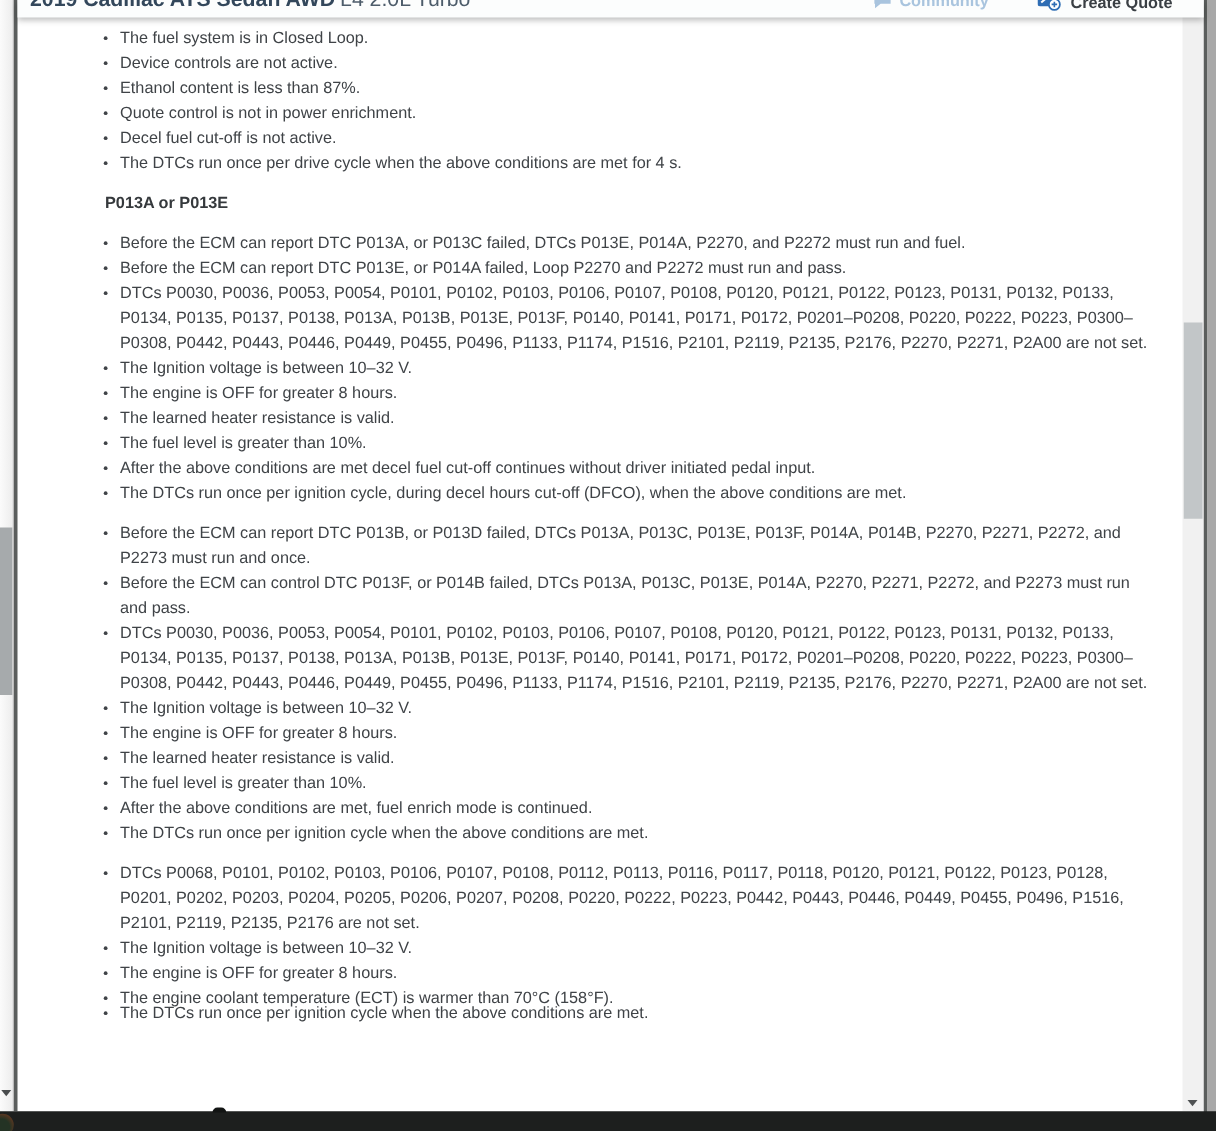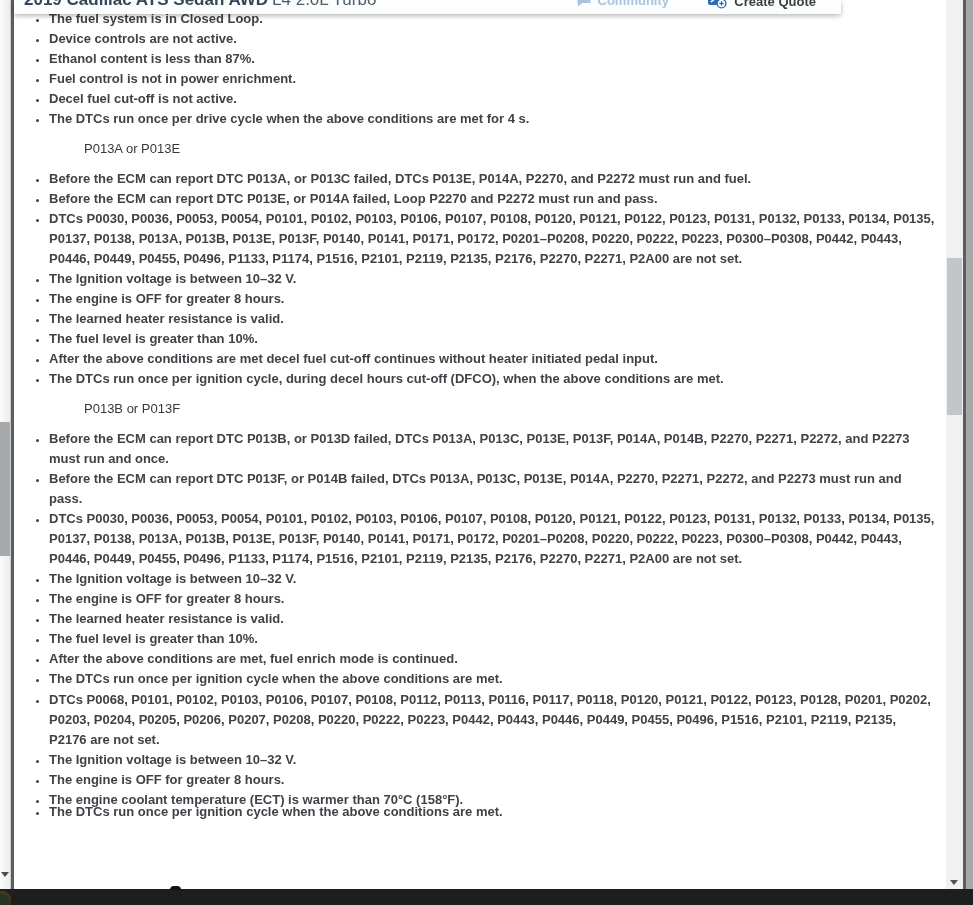--- a/index.html
+++ b/index.html
@@ -20,38 +20,38 @@
 
   
   .right-track { position:absolute; left:946px; top:0; width:17px; height:889px; background:#f1f1f1; }
   .right-thumb { position:absolute; left:947px; top:258px; width:15px; height:157px; background:#c2c6c8; }
   .right-down-arrow { position:absolute; left:950px; top:880px; width:0; height:0;
     border-left:4px solid transparent; border-right:4px solid transparent; border-top:5px solid #4f5253; }
   .right-border-dark { position:absolute; left:963px; top:0; width:3px; height:905px; background:#5b5e5d; }
   .right-outside { position:absolute; left:966px; top:0; width:7px; height:905px; background:#a8a8a8; }
 
   
-  .header { position:absolute; left:14px; top:0; width:827px; height:14px; background:#fcfdfd;
+  .header { position:absolute; left:14px; top:0; width:949px; height:14px; background:#fcfdfd;
     box-shadow:0 2px 5px rgba(0,0,0,0.28); z-index:20; overflow:visible; }
   .header-clip { position:absolute; inset:0; overflow:hidden; }
   .page-title { position:absolute; left:10px; top:-9px; white-space:nowrap; font-size:17px; line-height:18px; }
   .title-bold { font-weight:bold; color:#33475b; }
   .title-reg  { font-weight:normal; color:#4e5d6b; margin-left:4px; }
   .hbtn { position:absolute; top:-7px; display:flex; align-items:center; gap:6px;
     font-size:13px; white-space:nowrap; cursor:pointer; }
   .hbtn-community { right:172px; color:#a9c4de; font-weight:bold; }
   .hbtn-quote { right:25px; color:#3a3f44; font-weight:bold; }
   .hbtn svg { display:block; }
 
   
   .content { position:absolute; left:14px; top:0; width:932px; height:905px; background:#fff;
     color:#3f4347; font-size:13px; line-height:20px; }
   .content-inner { padding-top:8px; }
-  .sec-heading { margin:10px 0 10px 70px; font-weight:normal; color:#35393c; font-size:13px; line-height:20px; }
-  ul.bullets { margin:1px; padding-left:34px; list-style:disc outside;font-weight:bold; }
+  .sec-heading { margin:10px 0 10px 70px; font-weight:bold; color:#35393c; font-size:13px; line-height:20px; }
+  ul.bullets { margin:12px; padding-left:70px; list-style:disc outside; }
   ul.bullets li { padding-right:10px; }
   ul.bullets li::marker { color:#3f4347; font-size:11px; }
   ul.bullets li.clipped { margin-top:-8px; }
 
   
   .taskbar { position:absolute; left:0; bottom:0; width:973px; height:16px; background:#1d1f1e; z-index:40; }
   .taskbar-icon-left { position:absolute; left:-7px; top:2px; width:18px; height:18px; border-radius:50%;
     background:radial-gradient(circle at 40% 60%, #233224 40%, #7a３014 75%, #8a3a1e 100%);
     background:radial-gradient(circle at 45% 60%, #243324 45%, #8a3a1e 100%); }
   .taskbar-bump { position:absolute; left:170px; top:-3px; width:11px; height:4px; background:#121413;
@@ -61,40 +61,39 @@
 <body>
 
 <div class="page">
 
   <div class="content">
     <div class="content-inner">
         <ul class="bullets">
           <li>The fuel system is in Closed Loop.</li>
           <li>Device controls are not active.</li>
           <li>Ethanol content is less than 87%.</li>
-          <li>Fuel control is not in power enrichment.</li>
+          <li>Quote control is not in power enrichment.</li>
           <li>Decel fuel cut-off is not active.</li>
           <li>The DTCs run once per drive cycle when the above conditions are met for 4 s.</li>
         </ul>
         <div class="sec-heading">P013A or P013E</div>
         <ul class="bullets">
           <li>Before the ECM can report DTC P013A, or P013C failed, DTCs P013E, P014A, P2270, and P2272 must run and fuel.</li>
           <li>Before the ECM can report DTC P013E, or P014A failed, Loop P2270 and P2272 must run and pass.</li>
           <li>DTCs P0030, P0036, P0053, P0054, P0101, P0102, P0103, P0106, P0107, P0108, P0120, P0121, P0122, P0123, P0131, P0132, P0133, P0134, P0135, P0137, P0138, P013A, P013B, P013E, P013F, P0140, P0141, P0171, P0172, P0201–P0208, P0220, P0222, P0223, P0300–P0308, P0442, P0443, P0446, P0449, P0455, P0496, P1133, P1174, P1516, P2101, P2119, P2135, P2176, P2270, P2271, P2A00 are not set.</li>
           <li>The Ignition voltage is between 10–32 V.</li>
           <li>The engine is OFF for greater 8 hours.</li>
           <li>The learned heater resistance is valid.</li>
           <li>The fuel level is greater than 10%.</li>
-          <li>After the above conditions are met decel fuel cut-off continues without heater initiated pedal input.</li>
+          <li>After the above conditions are met decel fuel cut-off continues without driver initiated pedal input.</li>
           <li>The DTCs run once per ignition cycle, during decel hours cut-off (DFCO), when the above conditions are met.</li>
         </ul>
-        <div class="sec-heading">P013B or P013F</div>
         <ul class="bullets">
           <li>Before the ECM can report DTC P013B, or P013D failed, DTCs P013A, P013C, P013E, P013F, P014A, P014B, P2270, P2271, P2272, and P2273 must run and once.</li>
-          <li>Before the ECM can report DTC P013F, or P014B failed, DTCs P013A, P013C, P013E, P014A, P2270, P2271, P2272, and P2273 must run and pass.</li>
+          <li>Before the ECM can control DTC P013F, or P014B failed, DTCs P013A, P013C, P013E, P014A, P2270, P2271, P2272, and P2273 must run and pass.</li>
           <li>DTCs P0030, P0036, P0053, P0054, P0101, P0102, P0103, P0106, P0107, P0108, P0120, P0121, P0122, P0123, P0131, P0132, P0133, P0134, P0135, P0137, P0138, P013A, P013B, P013E, P013F, P0140, P0141, P0171, P0172, P0201–P0208, P0220, P0222, P0223, P0300–P0308, P0442, P0443, P0446, P0449, P0455, P0496, P1133, P1174, P1516, P2101, P2119, P2135, P2176, P2270, P2271, P2A00 are not set.</li>
           <li>The Ignition voltage is between 10–32 V.</li>
           <li>The engine is OFF for greater 8 hours.</li>
           <li>The learned heater resistance is valid.</li>
           <li>The fuel level is greater than 10%.</li>
           <li>After the above conditions are met, fuel enrich mode is continued.</li>
           <li>The DTCs run once per ignition cycle when the above conditions are met.</li>
         </ul>
         <ul class="bullets">
           <li>DTCs P0068, P0101, P0102, P0103, P0106, P0107, P0108, P0112, P0113, P0116, P0117, P0118, P0120, P0121, P0122, P0123, P0128, P0201, P0202, P0203, P0204, P0205, P0206, P0207, P0208, P0220, P0222, P0223, P0442, P0443, P0446, P0449, P0455, P0496, P1516, P2101, P2119, P2135, P2176 are not set.</li>

